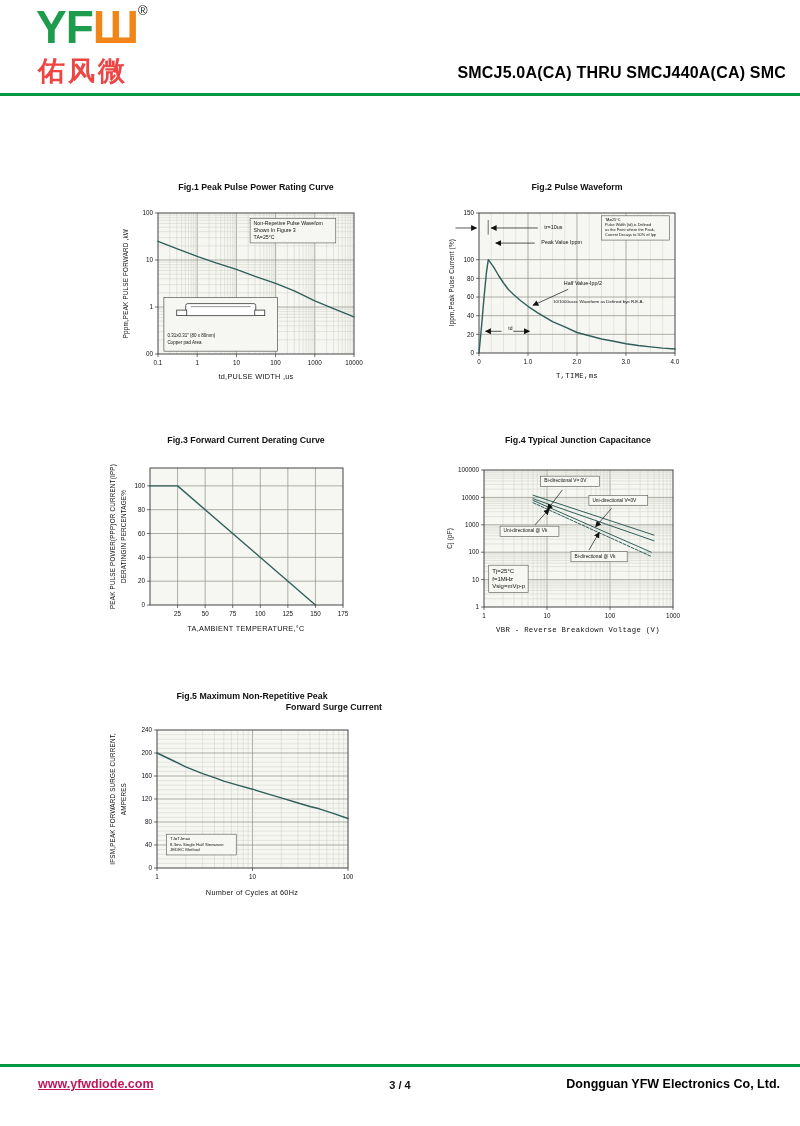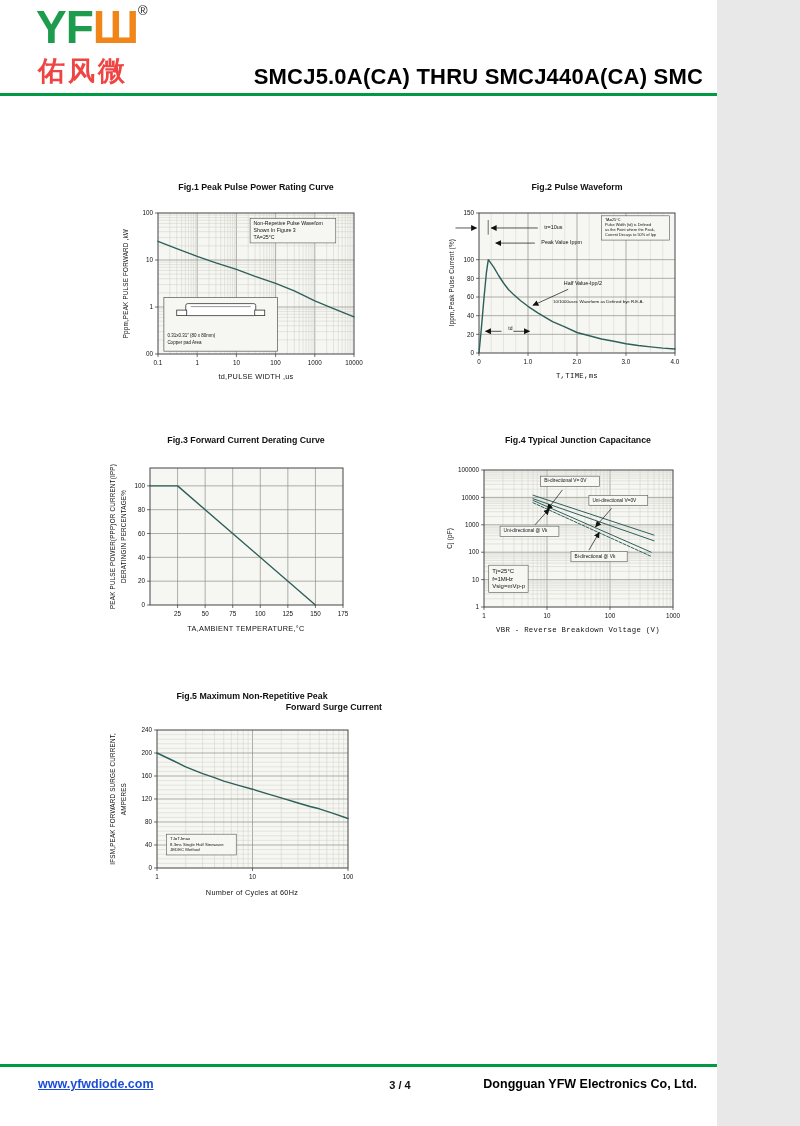--- a/index.html
+++ b/index.html
@@ -1,36 +1,36 @@
 <!DOCTYPE html>
 <html><head>
 <meta charset="utf-8">
 <style>
   html,body{margin:0;padding:0;background:#e8e8e8;}
-  .page{position:relative;width:717px;height:1126px;background:#ffffff;
+  .page{position:relative;width:800px;height:1126px;background:#ffffff;
         font-family:"Liberation Sans",sans-serif;overflow:hidden;}
   
   .logo-line{position:absolute;left:36px;top:4px;font-weight:700;font-size:46px;line-height:1;letter-spacing:-1px;}
   .logo-yf{color:#1E9C4D;}
   .logo-w{color:#F08519;}
   .logo-reg{font-size:13px;color:#222;vertical-align:28px;font-weight:400;letter-spacing:0;}
   .logo-cn{position:absolute;left:38px;top:53px;font-size:27px;font-weight:700;color:#ef4444;letter-spacing:3px;}
-  .doc-title{position:absolute;right:14px;top:64px;font-size:22px;font-weight:700;color:#000;letter-spacing:0.2px;}
+  .doc-title{position:absolute;right:14px;top:64px;font-size:16px;font-weight:700;color:#000;letter-spacing:0.2px;}
   .rule{position:absolute;left:0;width:800px;background:#009944;}
   
   .fig-title{position:absolute;text-align:center;font-size:8.8px;font-weight:700;color:#111;width:260px;}
   .xlabel{position:absolute;text-align:center;font-size:7.3px;color:#111;width:220px;letter-spacing:0.3px;}
   .vlabel{position:absolute;display:flex;flex-direction:row;align-items:center;justify-content:center;gap:1px;}
   .vlabel span{writing-mode:vertical-rl;transform:rotate(180deg);font-size:6.3px;color:#111;
                letter-spacing:0.2px;white-space:nowrap;line-height:1.55;}
   .chart-area{position:absolute;}
   .chart-area svg{display:block;}
   svg text{font-family:"Liberation Sans",sans-serif;}
   
-  .footer-url{position:absolute;left:38px;top:1077px;font-size:12.5px;font-weight:700;color:#1d4ed8;
+  .footer-url{position:absolute;left:38px;top:1077px;font-size:12.5px;font-weight:700;color:#be185d;
               text-decoration:underline;cursor:pointer;}
   .footer-page{position:absolute;left:350px;top:1079px;width:100px;text-align:center;font-size:11px;
                font-weight:700;color:#111;}
   .footer-company{position:absolute;right:20px;top:1077px;font-size:12.5px;font-weight:700;color:#000;}
 </style>
 </head>
 <body>
 
 <div class="page">
 

